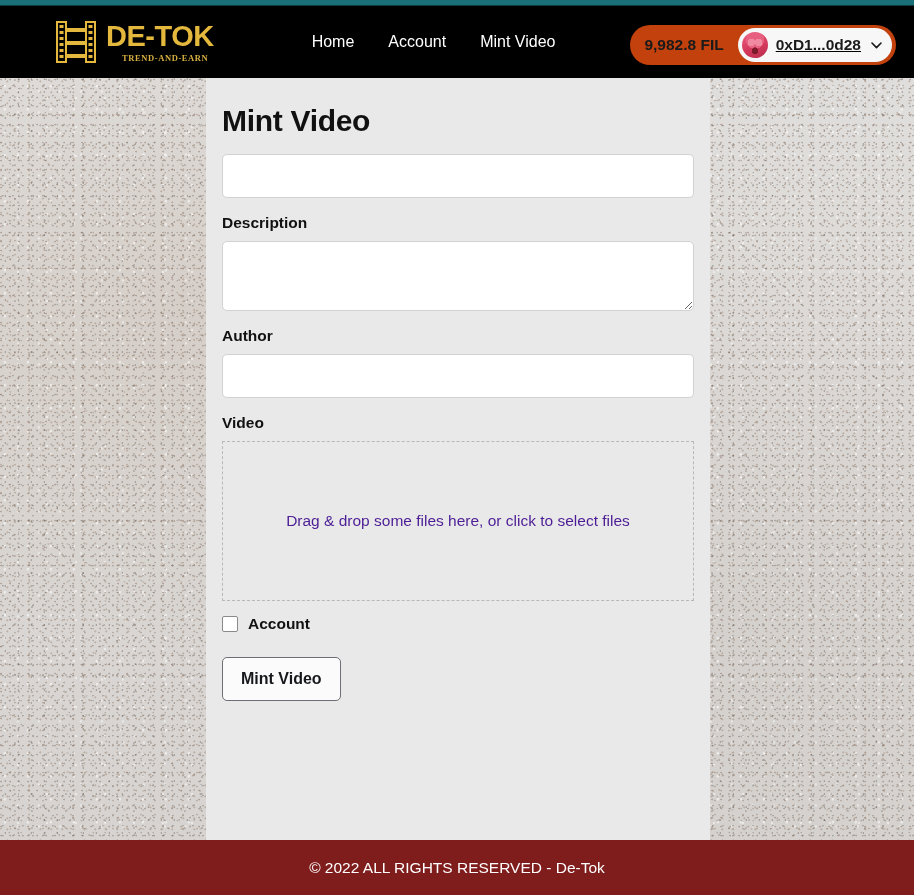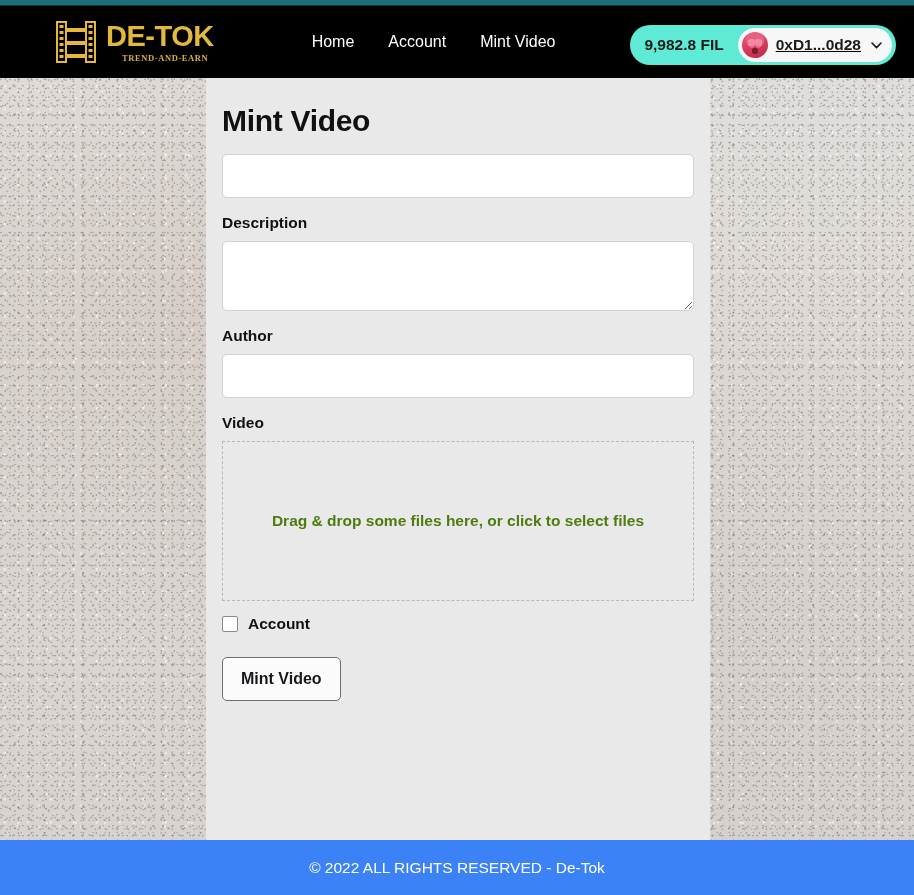--- a/index.html
+++ b/index.html
@@ -78,21 +78,21 @@
     text-decoration: none;
     cursor: pointer;
     white-space: nowrap;
   }
 
   .wallet-pill {
     position: absolute;
     right: 18px;
     top: 19px;
     height: 40px;
-    background: #5eead4;
+    background: #c2410c;
     border-radius: 20px;
     display: flex;
     align-items: center;
     padding: 0 4px 0 14px;
     box-shadow: 0 1px 3px rgba(0,0,0,0.25);
   }
   .wallet-balance {
     font-size: 15.5px;
     font-weight: bold;
     color: #1a1a1a;
@@ -221,22 +221,22 @@
     border: 1px dashed #b8b8b8;
     background: transparent;
     display: flex;
     align-items: center;
     justify-content: center;
     cursor: pointer;
     margin-bottom: 0;
   }
   .dropzone-text {
     font-size: 15.5px;
-    font-weight: bold;
-    color: #4d7c0f;
+    font-weight: normal;
+    color: #4c1d95;
     text-align: center;
   }
   .checkbox-row {
     display: flex;
     align-items: center;
     gap: 10px;
     margin-top: 14px;
   }
   .checkbox {
     width: 16px;
@@ -266,21 +266,21 @@
     font-size: 16px;
     font-weight: bold;
     color: #16181b;
     font-family: "Liberation Sans", sans-serif;
     cursor: pointer;
   }
 
   
   .footer {
     height: 55px;
-    background: #3b82f6;
+    background: #7f1d1d;
     display: flex;
     align-items: center;
     justify-content: center;
   }
   .footer-text {
     color: #ffffff;
     font-size: 15.5px;
   }
 </style>
 </head>

